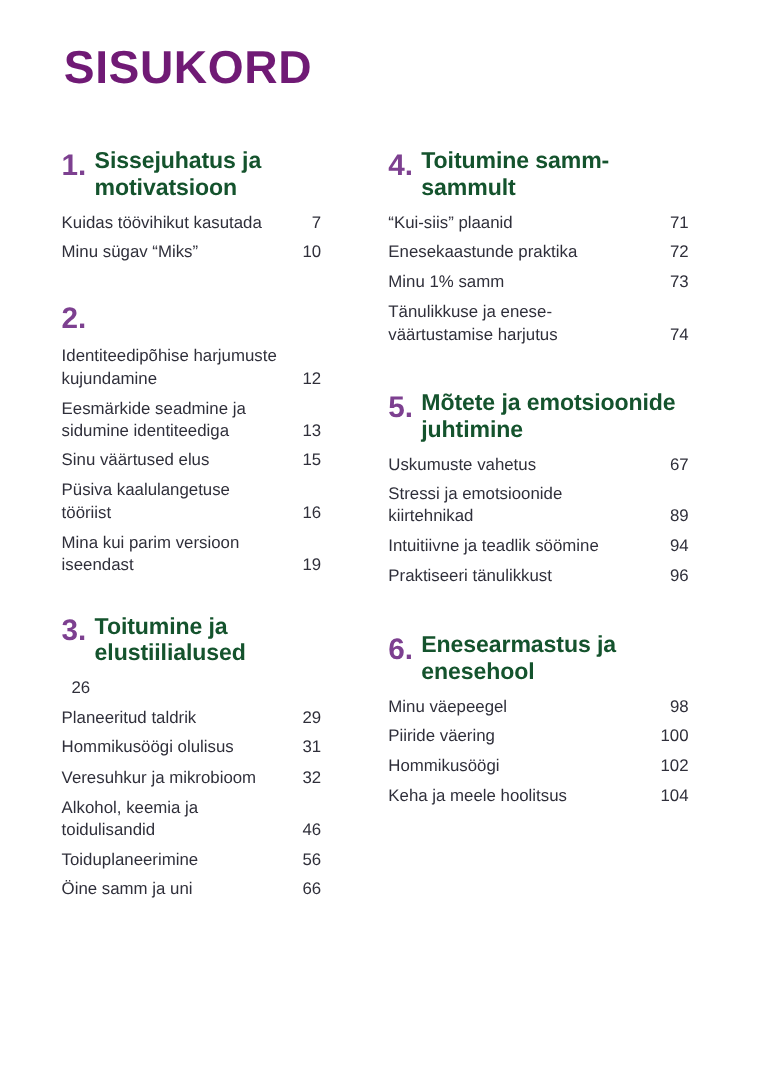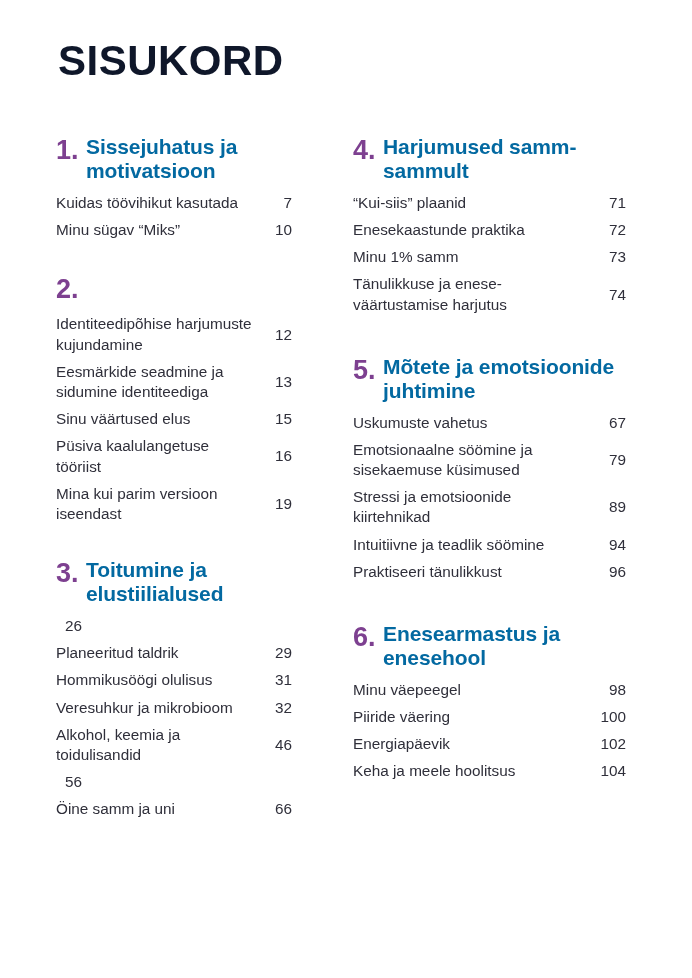--- a/index.html
+++ b/index.html
@@ -25,21 +25,21 @@
   }
 
   
   .page-title {
     position: absolute;
     left: 58px;
     top: 40px;
     font-size: 42px;
     font-weight: bold;
     letter-spacing: 0.5px;
-    color: #0f172a;
+    color: #701a75;
     line-height: 1;
     white-space: nowrap;
   }
 
   
   .columns {
     position: absolute;
     left: 0;
     top: 135px;
     width: 692px;
@@ -75,34 +75,34 @@
     font-weight: bold;
     color: #7d4090;
     line-height: 1.08;
     min-width: 30px;
     flex: 0 0 auto;
     padding-top: 1px;
   }
   .section-title {
     font-size: 21px;
     font-weight: bold;
-    color: #0369a1;
+    color: #14532d;
     line-height: 1.14;
     letter-spacing: -0.1px;
     flex: 1 1 auto;
   }
 
   
   .entries {
     margin-top: 3px;
   }
   .entry {
     display: flex;
     flex-direction: row;
-    align-items: center;
+    align-items: flex-end;
     justify-content: space-between;
     font-size: 15.3px;
     line-height: 1.32;
     color: #2f2f3a;
     margin-bottom: 7px;
   }
   .entry-label {
     flex: 1 1 auto;
     padding-right: 10px;
   }
@@ -196,37 +196,38 @@
           </div>
           <div class="entry">
             <span class="entry-label">Veresuhkur ja mikrobioom</span>
             <span class="entry-page">32</span>
           </div>
           <div class="entry">
             <span class="entry-label">Alkohol, keemia ja toidulisandid</span>
             <span class="entry-page">46</span>
           </div>
           <div class="entry">
+            <span class="entry-label">Toiduplaneerimine</span>
             <span class="entry-page">56</span>
           </div>
           <div class="entry">
             <span class="entry-label">Öine samm ja uni</span>
             <span class="entry-page">66</span>
           </div>
         </div>
       </div>
 
     </div>
 
     <div class="col col-right">
 
       <div class="section">
         <div class="section-head">
           <div class="section-num">4.</div>
-          <div class="section-title">Harjumused samm-sammult</div>
+          <div class="section-title">Toitumine samm-sammult</div>
         </div>
         <div class="entries">
           <div class="entry">
             <span class="entry-label">“Kui-siis” plaanid</span>
             <span class="entry-page">71</span>
           </div>
           <div class="entry">
             <span class="entry-label">Enesekaastunde praktika</span>
             <span class="entry-page">72</span>
           </div>
@@ -245,24 +246,20 @@
         <div class="section-head">
           <div class="section-num">5.</div>
           <div class="section-title">Mõtete ja emotsioonide juhtimine</div>
         </div>
         <div class="entries">
           <div class="entry">
             <span class="entry-label">Uskumuste vahetus</span>
             <span class="entry-page">67</span>
           </div>
           <div class="entry">
-            <span class="entry-label">Emotsionaalne söömine ja sisekaemuse küsimused</span>
-            <span class="entry-page">79</span>
-          </div>
-          <div class="entry">
             <span class="entry-label">Stressi ja emotsioonide kiirtehnikad</span>
             <span class="entry-page">89</span>
           </div>
           <div class="entry">
             <span class="entry-label">Intuitiivne ja teadlik söömine</span>
             <span class="entry-page">94</span>
           </div>
           <div class="entry">
             <span class="entry-label">Praktiseeri tänulikkust</span>
             <span class="entry-page">96</span>
@@ -278,21 +275,21 @@
         <div class="entries">
           <div class="entry">
             <span class="entry-label">Minu väepeegel</span>
             <span class="entry-page">98</span>
           </div>
           <div class="entry">
             <span class="entry-label">Piiride väering</span>
             <span class="entry-page">100</span>
           </div>
           <div class="entry">
-            <span class="entry-label">Energiapäevik</span>
+            <span class="entry-label">Hommikusöögi</span>
             <span class="entry-page">102</span>
           </div>
           <div class="entry">
             <span class="entry-label">Keha ja meele hoolitsus</span>
             <span class="entry-page">104</span>
           </div>
         </div>
       </div>
 
     </div>

